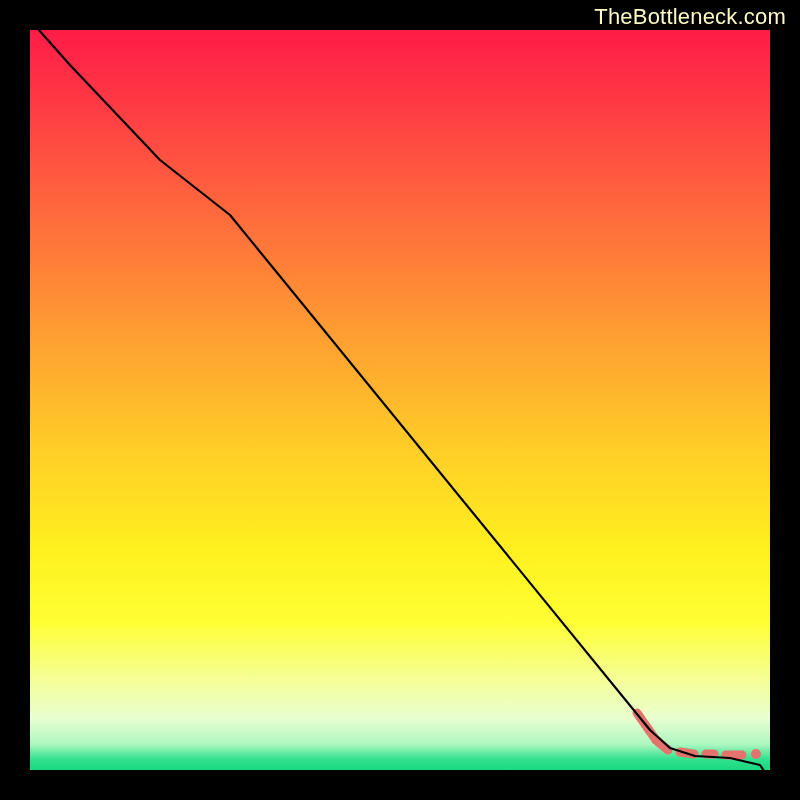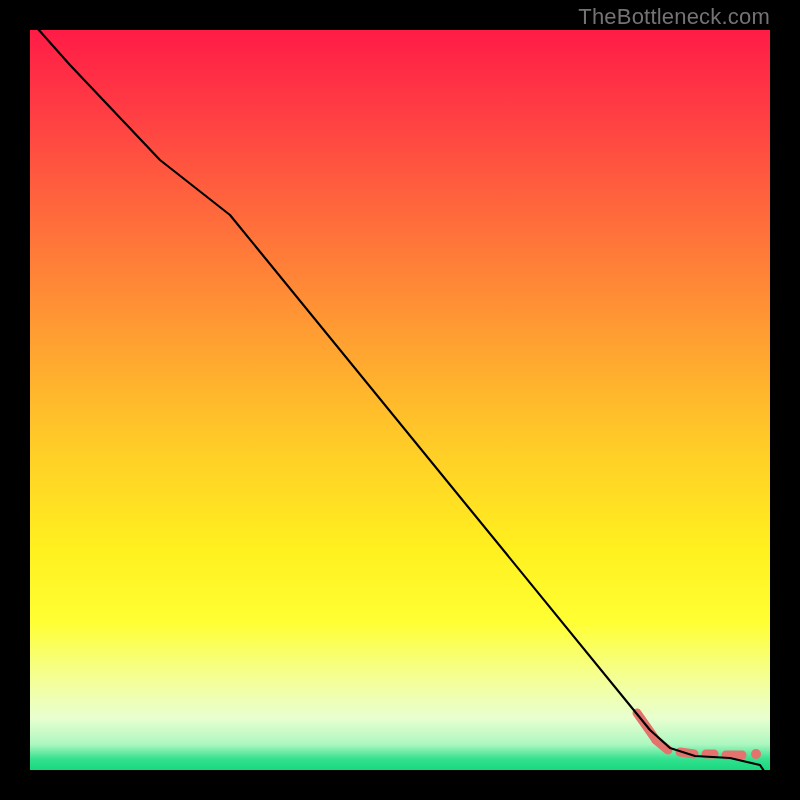--- a/index.html
+++ b/index.html
@@ -12,24 +12,24 @@
     overflow: hidden;
   }
   #stage {
     position: relative;
     width: 800px;
     height: 800px;
   }
   #watermark {
     position: absolute;
     top: 4px;
-    right: 30px;
+    right: 14px;
     font-size: 22px;
     font-weight: 500;
-    color: #737373;
+    color: #fef9c3;
     letter-spacing: 0.2px;
     user-select: none;
   }
   
   #plot {
     position: absolute;
     left: 30px;
     top: 30px;
     width: 740px;
     height: 740px;

